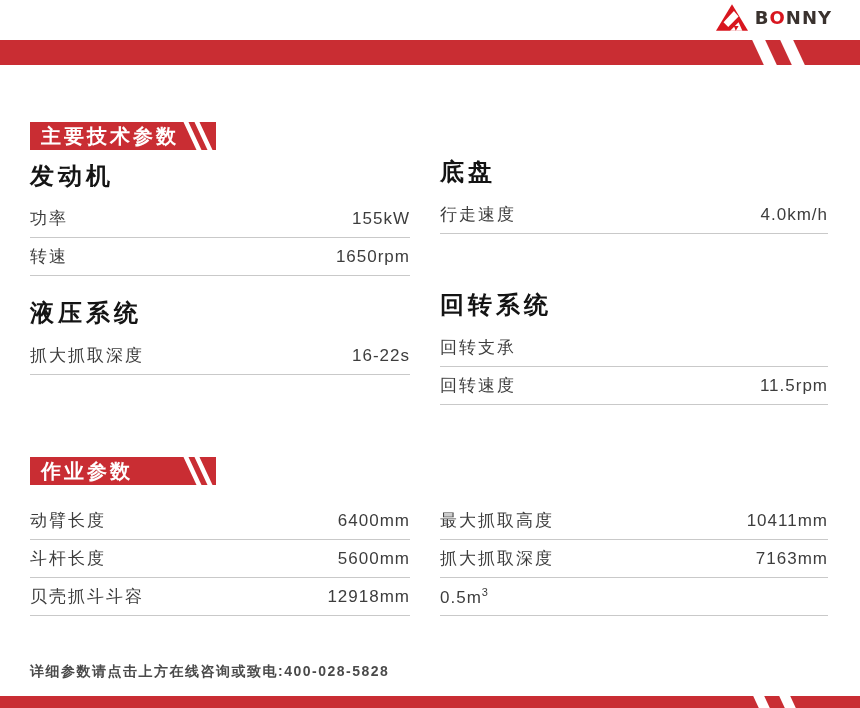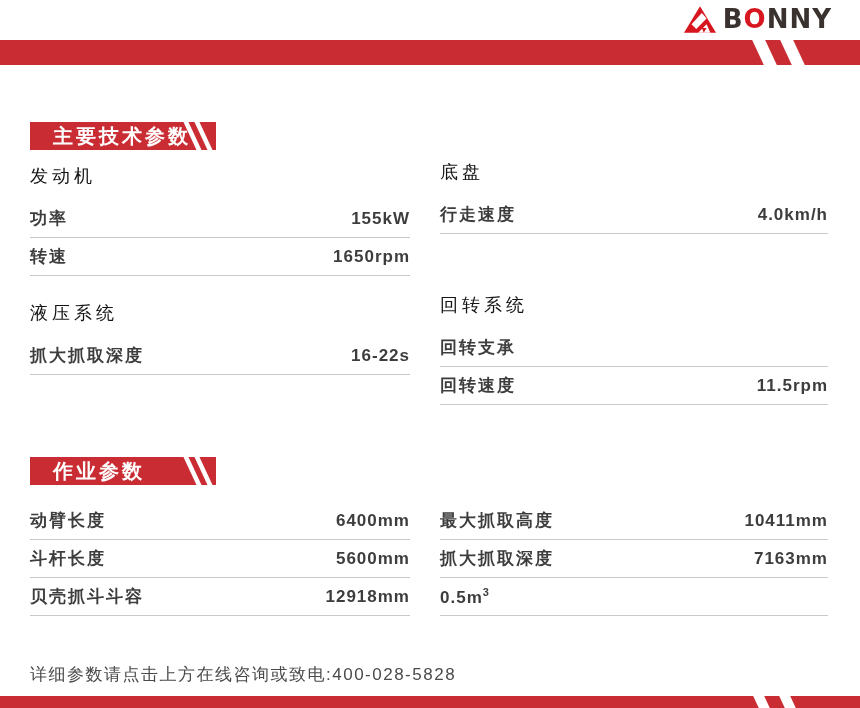--- a/index.html
+++ b/index.html
@@ -11,64 +11,64 @@
     --head:#141414;
   }
   *{box-sizing:border-box;margin:0;padding:0;}
   html,body{width:860px;height:708px;overflow:hidden;background:#fff;
     font-family:"Liberation Sans","DejaVu Sans",sans-serif;}
   .stage{position:relative;width:860px;height:708px;background:#fff;}
 
   
   .logo{position:absolute;top:4px;right:28px;display:flex;align-items:center;gap:7px;}
   .logo-mark{width:32px;height:27px;display:block;}
-  .logo-text{font-size:26px;font-weight:800;letter-spacing:1px;color:var(--logo-dark);
+  .logo-text{font-size:18px;font-weight:800;letter-spacing:1px;color:var(--logo-dark);
     font-family:"DejaVu Sans","Liberation Sans",sans-serif;}
   .logo-text .o{color:var(--logo-red);}
 
   
   .banner{position:absolute;left:0;right:0;background:var(--accent);overflow:hidden;}
   .banner.top{top:40px;height:25px;}
   .banner.bottom{bottom:0;height:12px;}
   .stripe{position:absolute;top:-4px;bottom:-4px;background:#fff;transform:skewX(25deg);}
   .banner.top .s1{left:758px;width:13px;}
   .banner.top .s2{left:786px;width:13px;}
   .banner.bottom .s1{left:756px;width:11px;}
   .banner.bottom .s2{left:782px;width:11px;}
 
   
   .badge{position:absolute;left:30px;width:186px;height:28px;background:var(--accent);
     overflow:hidden;color:#fff;font-size:20px;font-weight:700;letter-spacing:3px;
-    line-height:28px;padding-left:23px;}
+    line-height:28px;padding-left:11px;}
   .badge .stripe{top:-4px;bottom:-4px;width:5px;}
   .badge .s1{left:160px;}
   .badge .s2{left:171px;}
   .badge.b1{top:122px;}
   .badge.b2{top:457px;}
 
   
   .group{position:absolute;}
   .g-engine{left:30px;top:163px;width:380px;}
   .g-chassis{left:440px;top:159px;width:388px;}
   .g-hydraulic{left:30px;top:300px;width:380px;}
   .g-slew{left:440px;top:292px;width:388px;}
   .g-work-left{left:30px;top:502px;width:380px;}
   .g-work-right{left:440px;top:502px;width:388px;}
 
-  .group-title{font-size:18px;font-weight:400;letter-spacing:4px;color:var(--head);
+  .group-title{font-size:24px;font-weight:700;letter-spacing:4px;color:var(--head);
     height:26px;line-height:26px;margin-bottom:11px;}
   .row{height:38px;display:flex;justify-content:space-between;align-items:center;
-    border-bottom:1px solid var(--line);font-size:17px;color:var(--text);font-weight:bold;}
+    border-bottom:1px solid var(--line);font-size:17px;color:var(--text);}
   .row .lbl{letter-spacing:2px;}
   .row .val{letter-spacing:1px;text-align:center;}
   .row .val sup{font-size:11px;}
 
   
-  .footer-note{position:absolute;left:30px;top:663px;font-size:17px;letter-spacing:1.5px;
-    color:#4A4A4A;}
+  .footer-note{position:absolute;left:30px;top:663px;font-size:14px;letter-spacing:1.5px;
+    color:#4A4A4A;font-weight:bold;}
 </style>
 </head>
 <body>
 
 <div class="stage">
 
   <div class="logo">
     <svg class="logo-mark" viewBox="0 0 34 28" aria-hidden="true">
       <polygon points="17,0 34,28 0,28" fill="#D8161F"></polygon>
       <polygon points="8,19 19,7 24,13 13,24" fill="#ffffff"></polygon>

